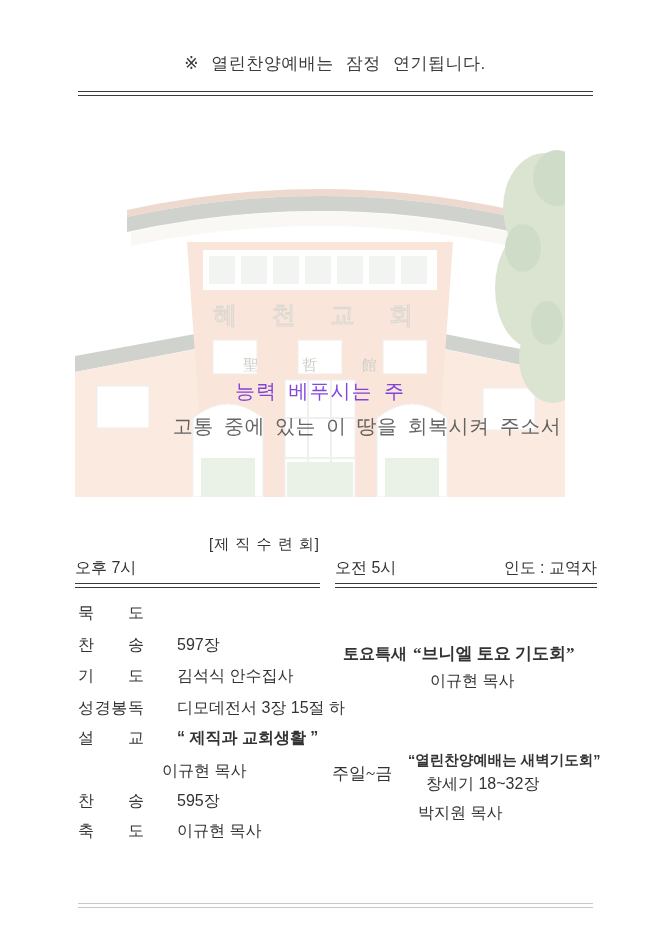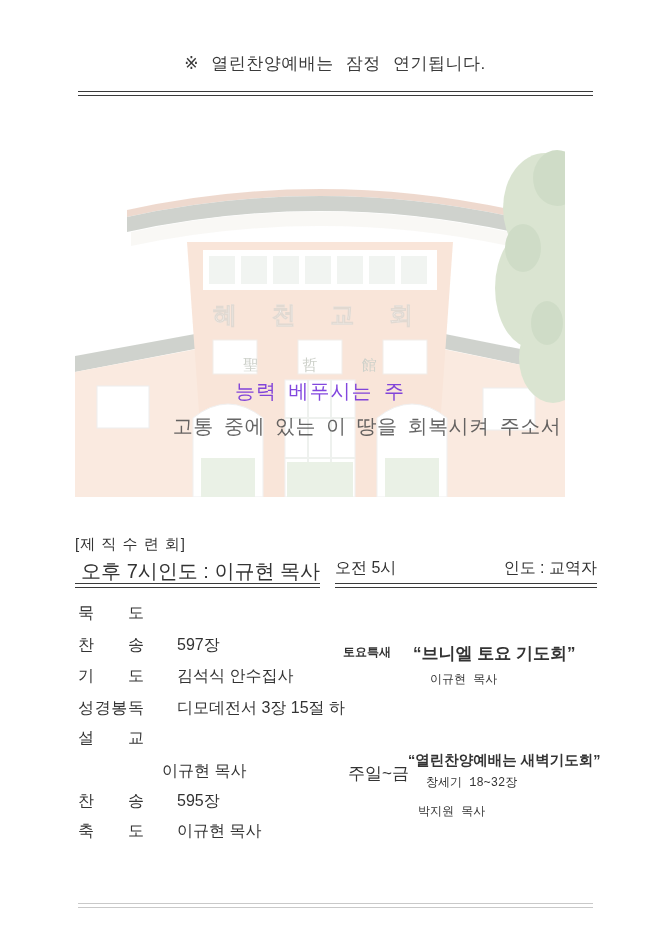--- a/index.html
+++ b/index.html
@@ -1,41 +1,41 @@
 <!DOCTYPE html>
 <html><head>
 <meta charset="utf-8">
 <style>
   html,body{margin:0;padding:0;background:#ffffff;}
   #page{position:relative;width:670px;height:951px;background:#ffffff;overflow:hidden;
         font-family:"Liberation Sans","DejaVu Sans",sans-serif;color:#2e2e2e;padding-left:40px;}
   .abs{position:absolute;}
   .bold{font-weight:bold;}
-  .fs16{font-size:12px;font-family:Liberation Mono, monospace;}
-  .fs17{font-size:17px;}
+  .fs16{font-size:16px;}
+  .fs17{font-size:17px;font-family:Liberation Serif, serif;}
 
   
   .dline{height:2.6px;border-top:1.6px solid #3a3a3a;border-bottom:1.6px solid #3a3a3a;}
   .dline-light{border-top:1.5px solid #c9c9c9;border-bottom:1.5px solid #c9c9c9;height:2.6px;}
 
   
   .notice{left:0;top:52px;width:670px;text-align:center;font-size:17px;color:#3a3a3a;
           word-spacing:7px;letter-spacing:0.5px;}
 
   
   .photo{left:75px;top:118px;width:490px;height:379px;}
   .photo svg{position:absolute;left:0;top:0;opacity:0.42;}
   .overlay1{left:0;top:260px;width:490px;text-align:center;font-size:20px;color:#6d28d9;
             opacity:0.85;word-spacing:5px;letter-spacing:1px;}
   .overlay2{left:0;top:295px;width:584px;text-align:center;font-size:20px;color:#4b4b4b;
             opacity:0.85;word-spacing:4px;letter-spacing:0.5px;}
 
   
-  .lcol-title{left:75px;top:535px;width:245px;text-align:left;font-size:15px;letter-spacing:1px;color:#333;}
-  .lcol-time{left:75px;top:558px;width:245px;display:flex;justify-content:flex-end;font-size:20px;color:#333;}
+  .lcol-title{left:75px;top:535px;width:245px;text-align:right;font-size:15px;letter-spacing:1px;color:#333;}
+  .lcol-time{left:75px;top:558px;width:245px;display:flex;justify-content:flex-start;font-size:16px;color:#333;}
   .rcol-time{left:335px;top:558px;width:262px;display:flex;justify-content:space-between;font-size:16px;color:#333;gap:16px;}
   .lrule{left:75px;top:583px;width:245px;}
   .rrule{left:335px;top:583px;width:262px;}
 
   
   .row{left:78px;width:250px;display:flex;font-size:16px;line-height:20px;color:#333;}
   .rlabel{display:inline-flex;justify-content:space-between;width:66px;flex:none;}
   .rvalue{margin-left:33px;white-space:nowrap;}
   .subline{left:162px;font-size:16px;color:#333;}
 
@@ -114,21 +114,20 @@
       </g>
     </svg>
 
     <div class="abs overlay1">능력 베푸시는 주</div>
     <div class="abs overlay2">고통 중에 있는 이 땅을 회복시켜 주소서</div>
   </div>
 
   <div class="abs lcol-title">[제 직 수 련 회]</div>
   <div class="abs lcol-time">
     <span>오후 7시</span>
-    <span>인도 : 이규현 목사</span>
   </div>
   <div class="abs dline lrule"></div>
 
   <div class="abs rcol-time">
     <span>오전 5시</span>
     <span>인도 : 교역자</span>
   </div>
   <div class="abs dline rrule"></div>
 
   <div class="abs row" style="top:603px">
@@ -159,20 +158,21 @@
         <span>봉</span>
         <span>독</span>
       </span>
     <span class="rvalue">디모데전서 3장 15절 하</span>
   </div>
   <div class="abs row" style="top:728px">
     <span class="rlabel">
         <span>설</span>
         <span>교</span>
       </span>
+    <span class="rvalue bold">“ 제직과 교회생활 ”</span>
   </div>
   <div class="abs subline" style="top:761px">이규현 목사</div>
   <div class="abs row" style="top:791px">
     <span class="rlabel">
         <span>찬</span>
         <span>송</span>
       </span>
     <span class="rvalue">595장</span>
   </div>
   <div class="abs row" style="top:821px">
@@ -181,19 +181,19 @@
         <span>도</span>
       </span>
     <span class="rvalue">이규현 목사</span>
   </div>
 
   <div class="abs rblock-label bold fs16" style="left:343px;top:644px">토요특새</div>
   <div class="abs rblock-line bold fs17" style="left:413px;top:642px">“브니엘 토요 기도회”</div>
   <div class="abs rblock-line fs16" style="left:430px;top:671px">이규현 목사</div>
 
   <div class="abs rblock-line bold" style="left:408px;top:751px;font-size:14.5px">“열린찬양예배는 새벽기도회”</div>
-  <div class="abs rblock-label fs17" style="left:348px;top:762px">주일~금</div>
+  <div class="abs rblock-label fs17" style="left:332px;top:762px">주일~금</div>
   <div class="abs rblock-line fs16" style="left:426px;top:774px">창세기 18~32장</div>
   <div class="abs rblock-line fs16" style="left:418px;top:803px">박지원 목사</div>
 
   <div class="abs dline-light botrule"></div>
 
 </div>
 
 </body></html>

